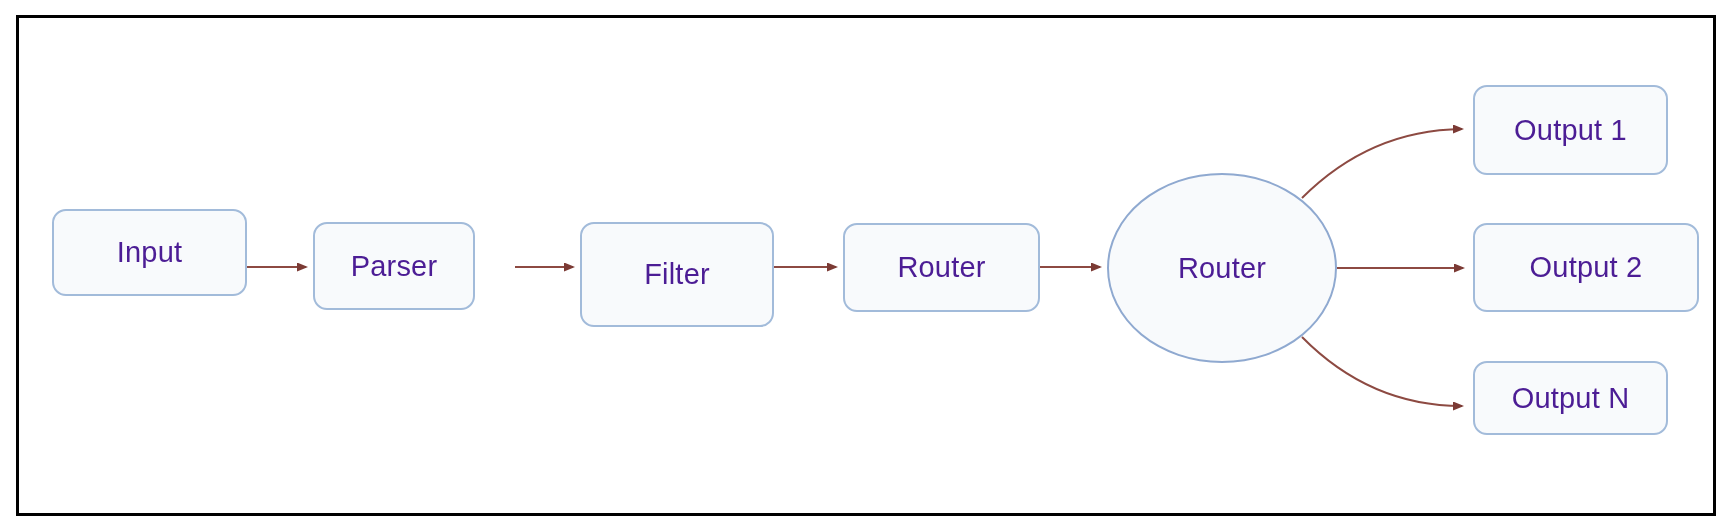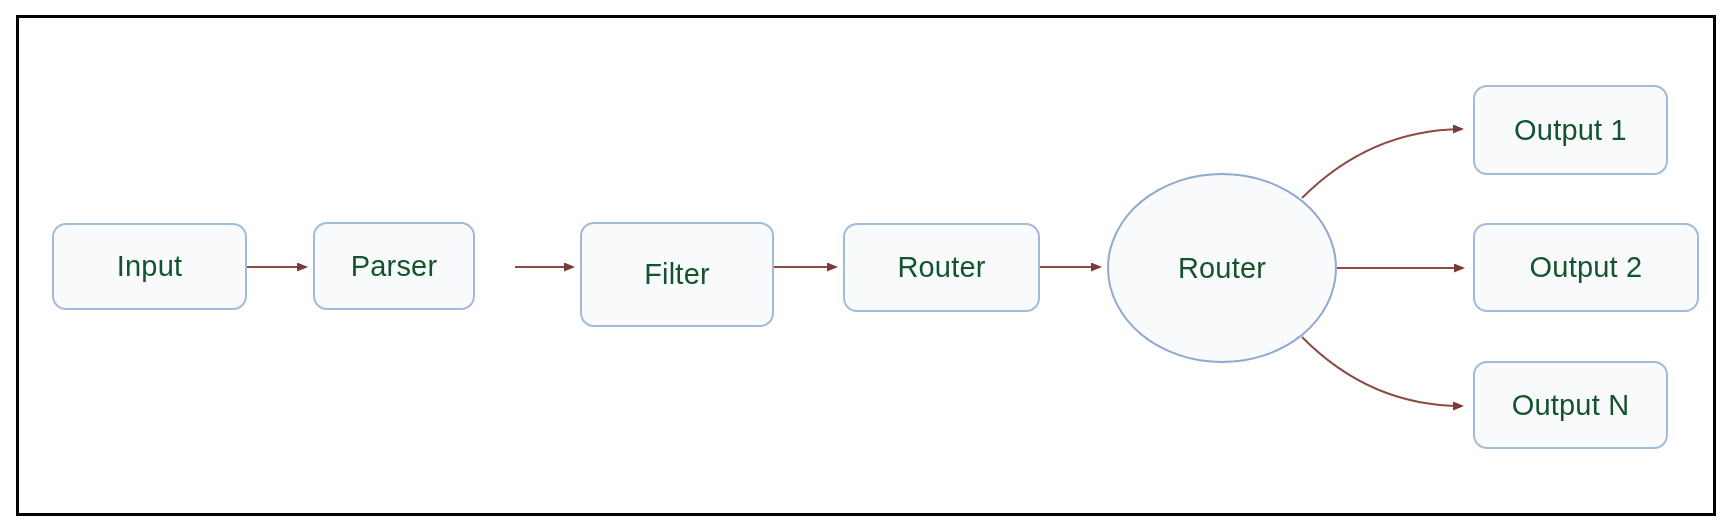--- a/index.html
+++ b/index.html
@@ -38,37 +38,37 @@
   }
   .node {
     position: absolute;
     display: flex;
     align-items: center;
     justify-content: center;
     box-sizing: border-box;
     background: #f8fafc;
     border: 2px solid #a2bbda;
     border-radius: 14px;
-    color: #14532d;
+    color: #4c1d95;
     font-size: 29px;
     letter-spacing: 0.2px;
   }
   .node .label { white-space: nowrap; }
-  .node-input   { left: 52px;   top: 223px; width: 195px; height: 87px; }
+  .node-input   { left: 52px;   top: 209px; width: 195px; height: 87px; }
   .node-parser  { left: 313px;  top: 222px; width: 162px; height: 88px; }
   .node-filter  { left: 580px;  top: 222px; width: 194px; height: 105px; }
   .node-storage { left: 843px;  top: 223px; width: 197px; height: 89px; }
   .node-router  {
     left: 1107px; top: 173px; width: 230px; height: 190px;
     border-radius: 50%;
     border-color: #8fa9d0;
   }
   .node-output1 { left: 1473px; top: 85px;  width: 195px; height: 90px; }
   .node-output2 { left: 1473px; top: 223px; width: 226px; height: 89px; }
-  .node-outputN { left: 1473px; top: 361px; width: 195px; height: 88px; }
+  .node-outputN { left: 1473px; top: 361px; width: 195px; height: 74px; }
 </style>
 </head>
 <body>
 
 <div class="canvas">
   <div class="frame"></div>
 
   <svg class="edges-layer" width="1726" height="530" viewBox="0 0 1726 530" xmlns="http://www.w3.org/2000/svg">
     <defs>
       <marker id="arrowhead" markerWidth="12" markerHeight="10" refX="9" refY="4.5" orient="auto" markerUnits="userSpaceOnUse">

